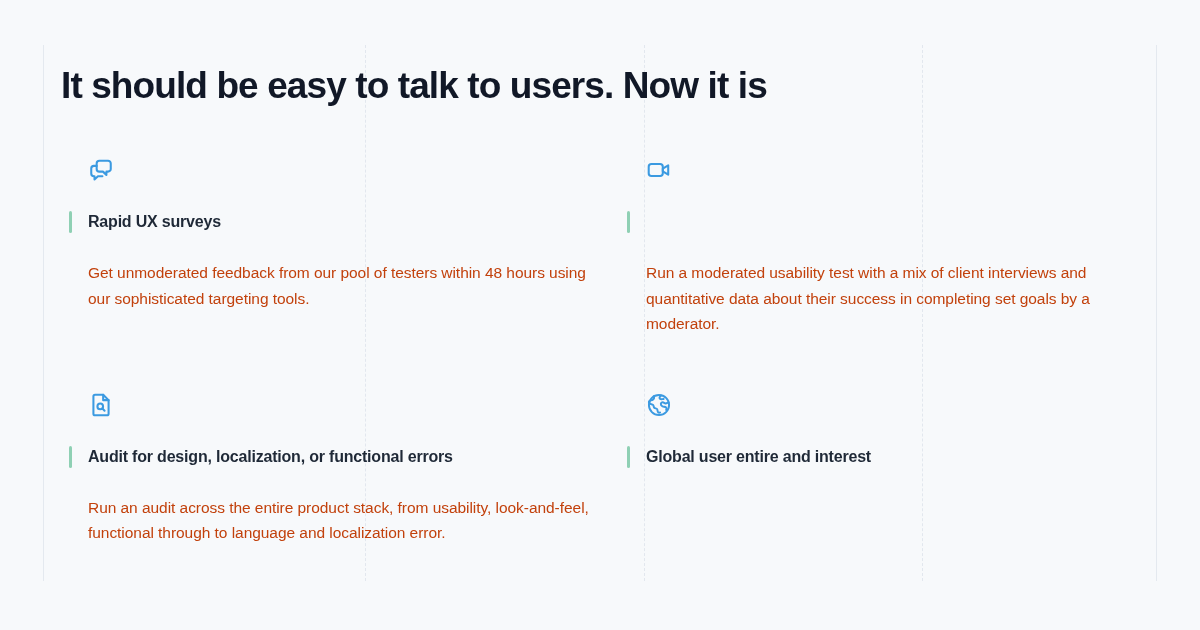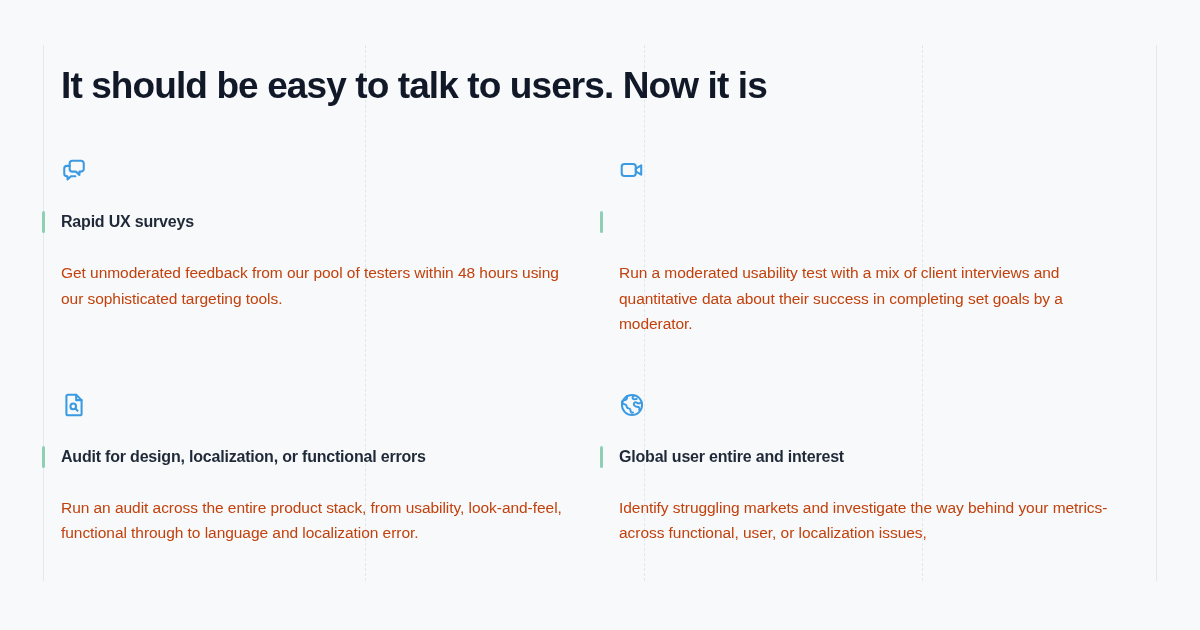--- a/index.html
+++ b/index.html
@@ -73,20 +73,21 @@
   .grid {
     margin-top: 48px;
     display: grid;
     grid-template-columns: 558px 1fr;
     grid-template-rows: auto auto;
     row-gap: 55px;
   }
 
   .card {
     width: 520px;
+    margin-left: 27px;
   }
 
   .card-icon {
     width: 26px;
     height: 26px;
     color: #3b9ae1;
     display: block;
     margin-bottom: 28px;
   }
   .card-icon svg { display: block; width: 26px; height: 26px; }
@@ -198,18 +199,17 @@
             <circle cx="12" cy="12" r="9.3"></circle>
             <path d="M7.2 3.9c.6 1.5.2 2.5-.8 3.2-1.1.8-2.6.4-3.4 1.3-.6.7-.4 1.7.4 2.3.9.7 2.3.4 3.1 1.2.7.7.4 1.9 1.1 2.6.8.8 2 .4 2.6 1.2.6.8.2 2 .9 2.8.5.6 1.3.7 1.9.4"></path>
             <path d="M20.9 9.6c-1.1.3-1.9 1.1-2.8 1-1-.1-1.7-1-2.6-1.1-.9-.1-1.7.6-1.8 1.5-.1 1 .6 1.8 1.5 2.2 1.1.5 2.4.2 3.2.9.7.6.6 1.6.2 2.4"></path>
             <path d="M13.7 3.2c-.4.8-1.2 1.2-1.2 2.1 0 .9.9 1.4 1.8 1.4.7 0 1.4-.4 2-.2"></path>
           </svg>
         </span>
         <div class="card-title-row">
           <span class="accent-bar"></span>
           <span class="card-title">Global user entire and interest</span>
         </div>
-        <p class="card-body">Identify struggling markets and investigate the way behind your metrics- across functional, user, or localization issues,</p>
       </div>
 
     </div>
   </div>
 </div>
 
 </body></html>

